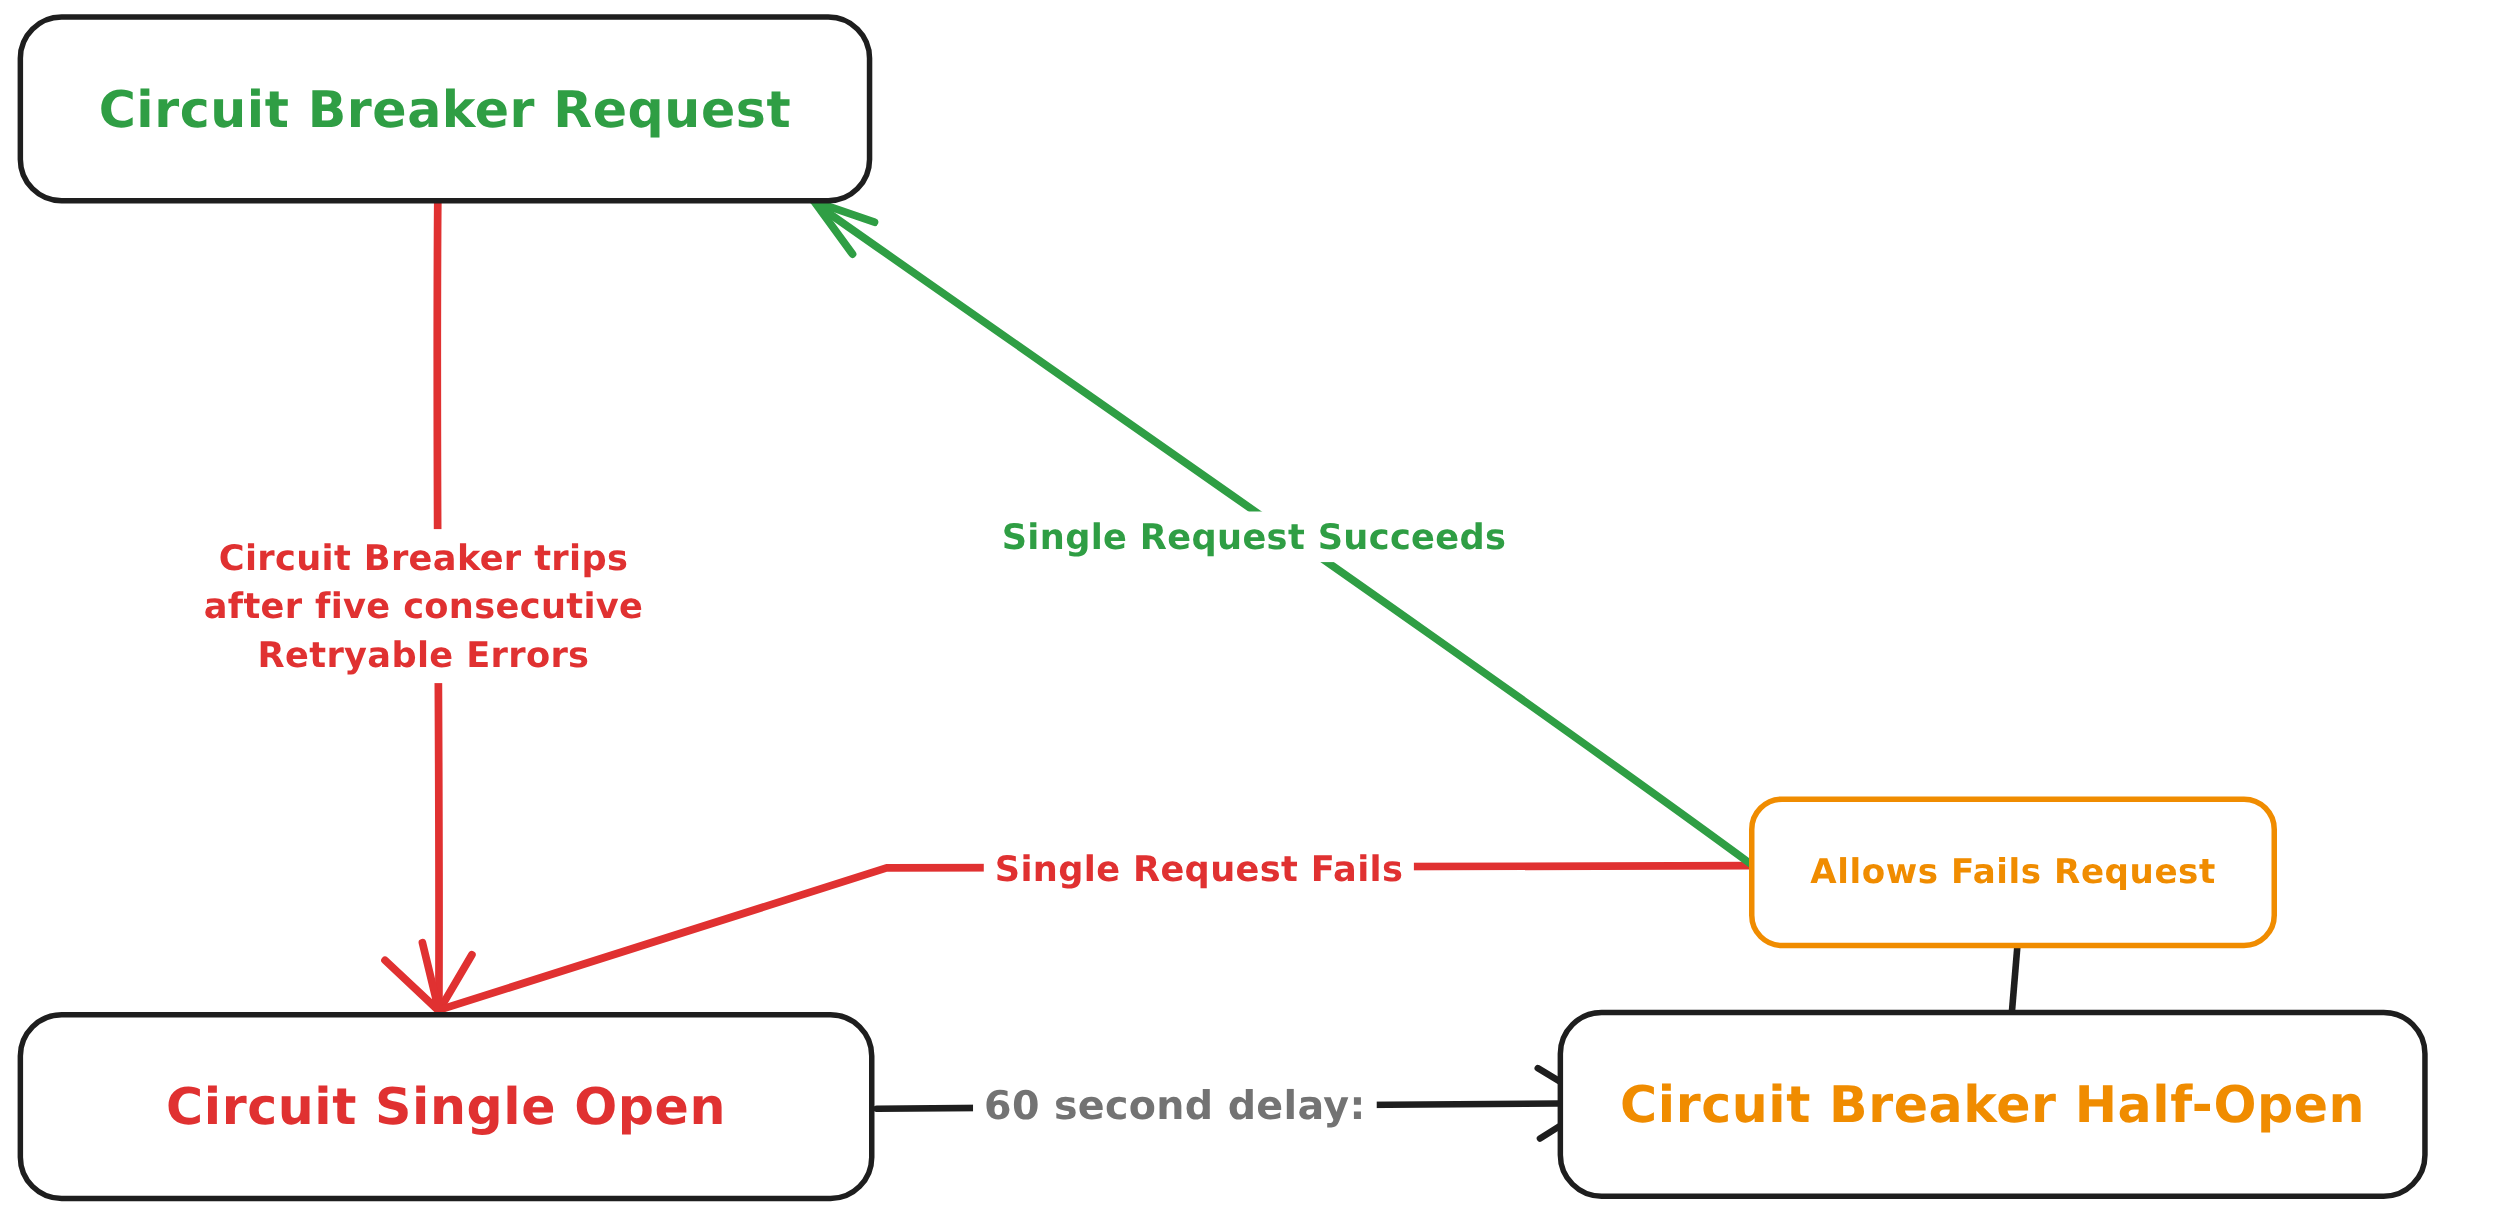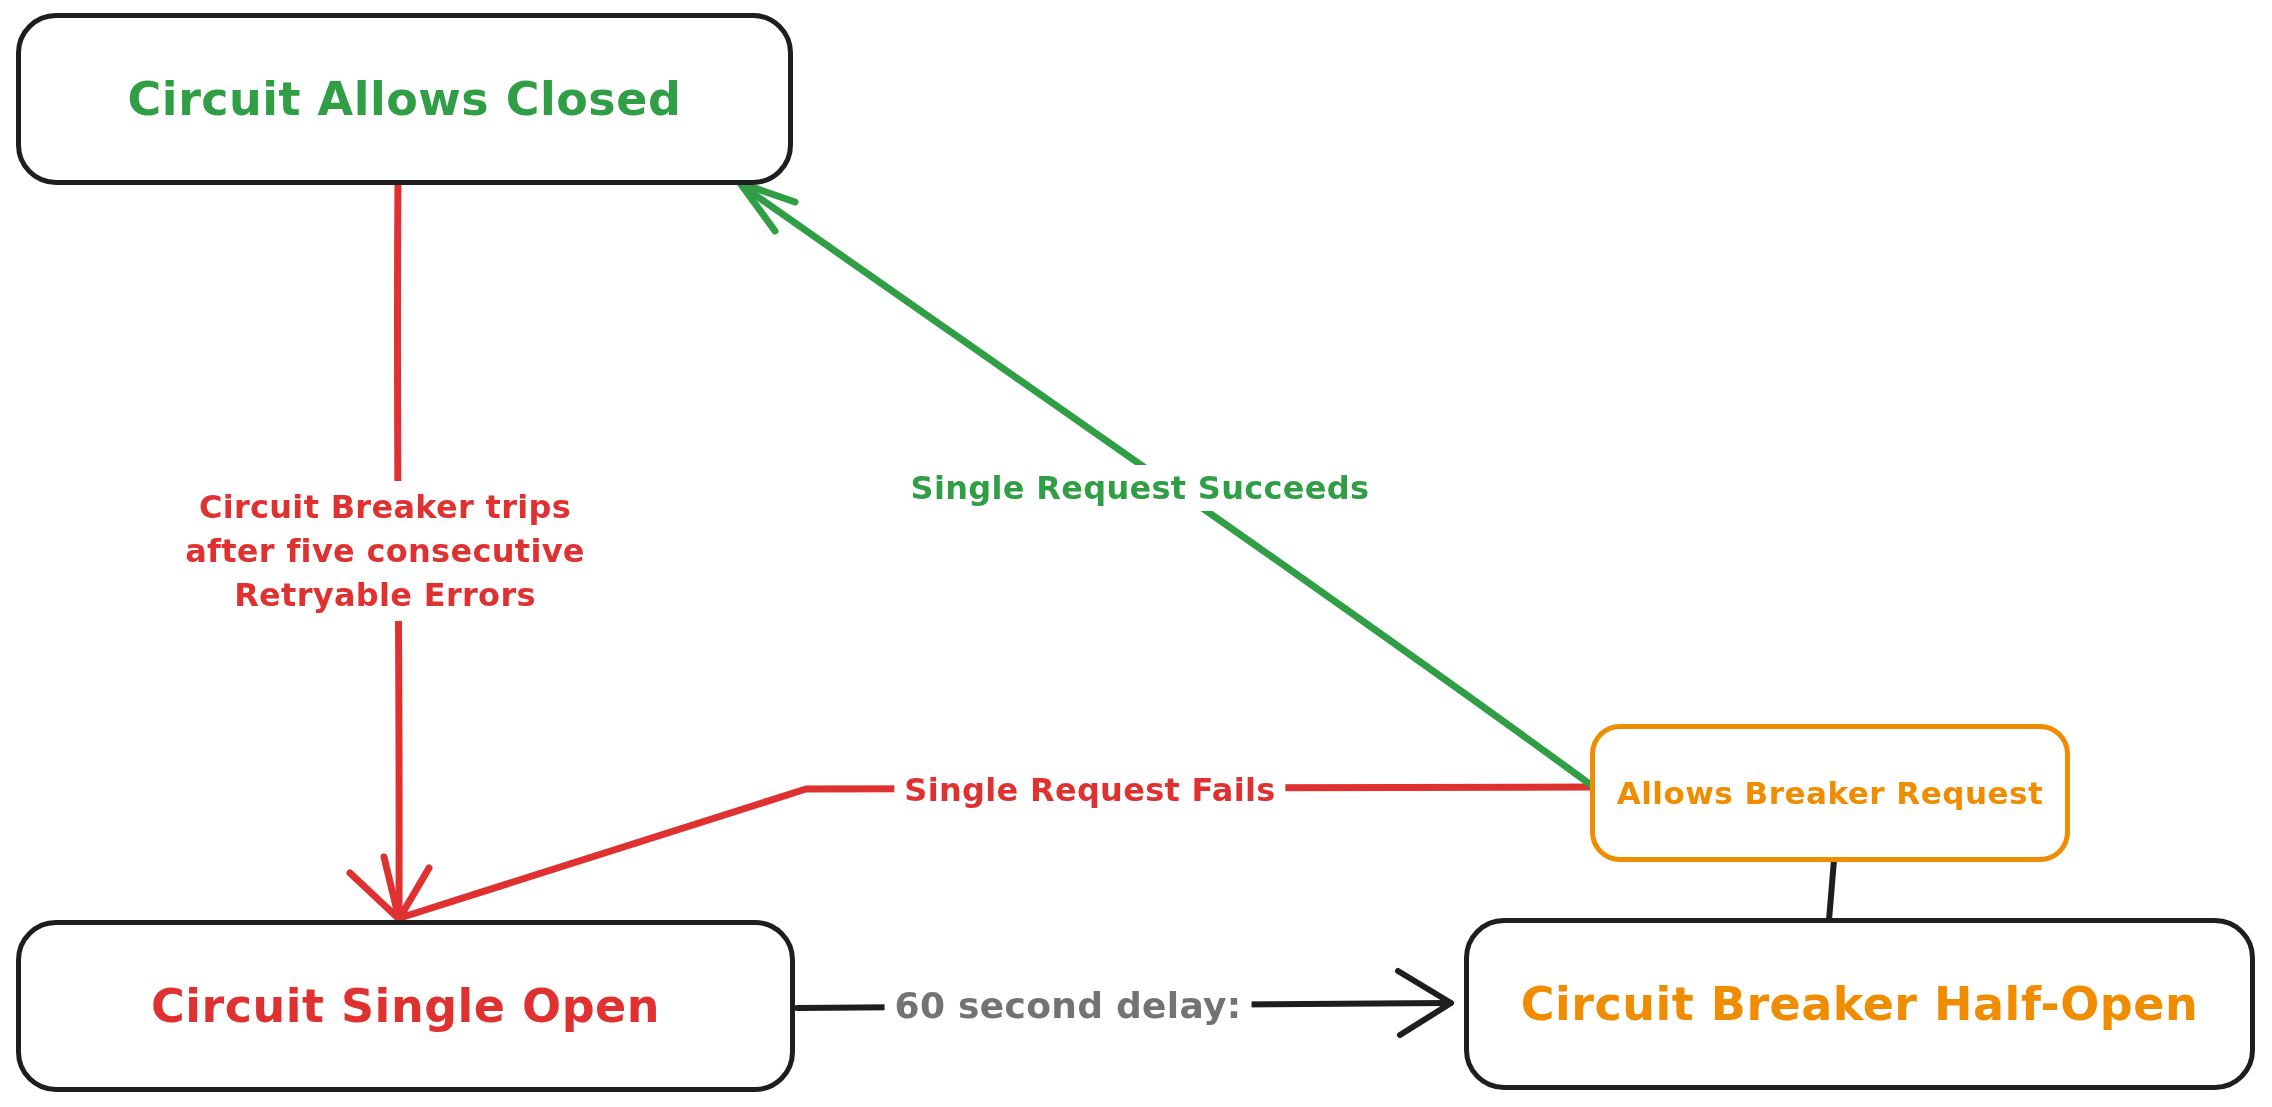--- a/index.html
+++ b/index.html
@@ -28,21 +28,21 @@
     left: 16px; top: 13px; width: 777px; height: 172px;
     border: 5px solid #1e1e1e; border-radius: 40px;
     color: #2f9e44; font-size: 46px;
   }
   .node-open {
     left: 16px; top: 920px; width: 779px; height: 172px;
     border: 5px solid #1e1e1e; border-radius: 40px;
     color: #e03131; font-size: 46px;
   }
   .node-half-open {
-    left: 1464px; top: 918px; width: 791px; height: 172px;
+    left: 1416px; top: 918px; width: 791px; height: 172px;
     border: 5px solid #1e1e1e; border-radius: 40px;
     color: #f08c00; font-size: 46px;
   }
   .node-allows {
     left: 1590px; top: 724px; width: 480px; height: 138px;
     border: 5px solid #f08c00; border-radius: 30px;
     color: #f08c00; font-size: 31px;
   }
 
   .edge-label {
@@ -99,28 +99,28 @@
     <div>Retryable Errors</div>
   </div>
 
   <div class="edge-label label-fails">Single Request Fails</div>
 
   <div class="edge-label label-delay">
     <div>60 second delay:</div>
   </div>
 
   <div class="node node-closed">
-    <span>Circuit Allows Closed</span>
+    <span>Circuit Breaker Request</span>
   </div>
 
   <div class="node node-open">
     <span>Circuit Single Open</span>
   </div>
 
   <div class="node node-half-open">
     <span>Circuit Breaker Half-Open</span>
   </div>
 
   <div class="node node-allows">
-    <span>Allows Breaker Request</span>
+    <span>Allows Fails Request</span>
   </div>
 
 </div>
 
 </body></html>

